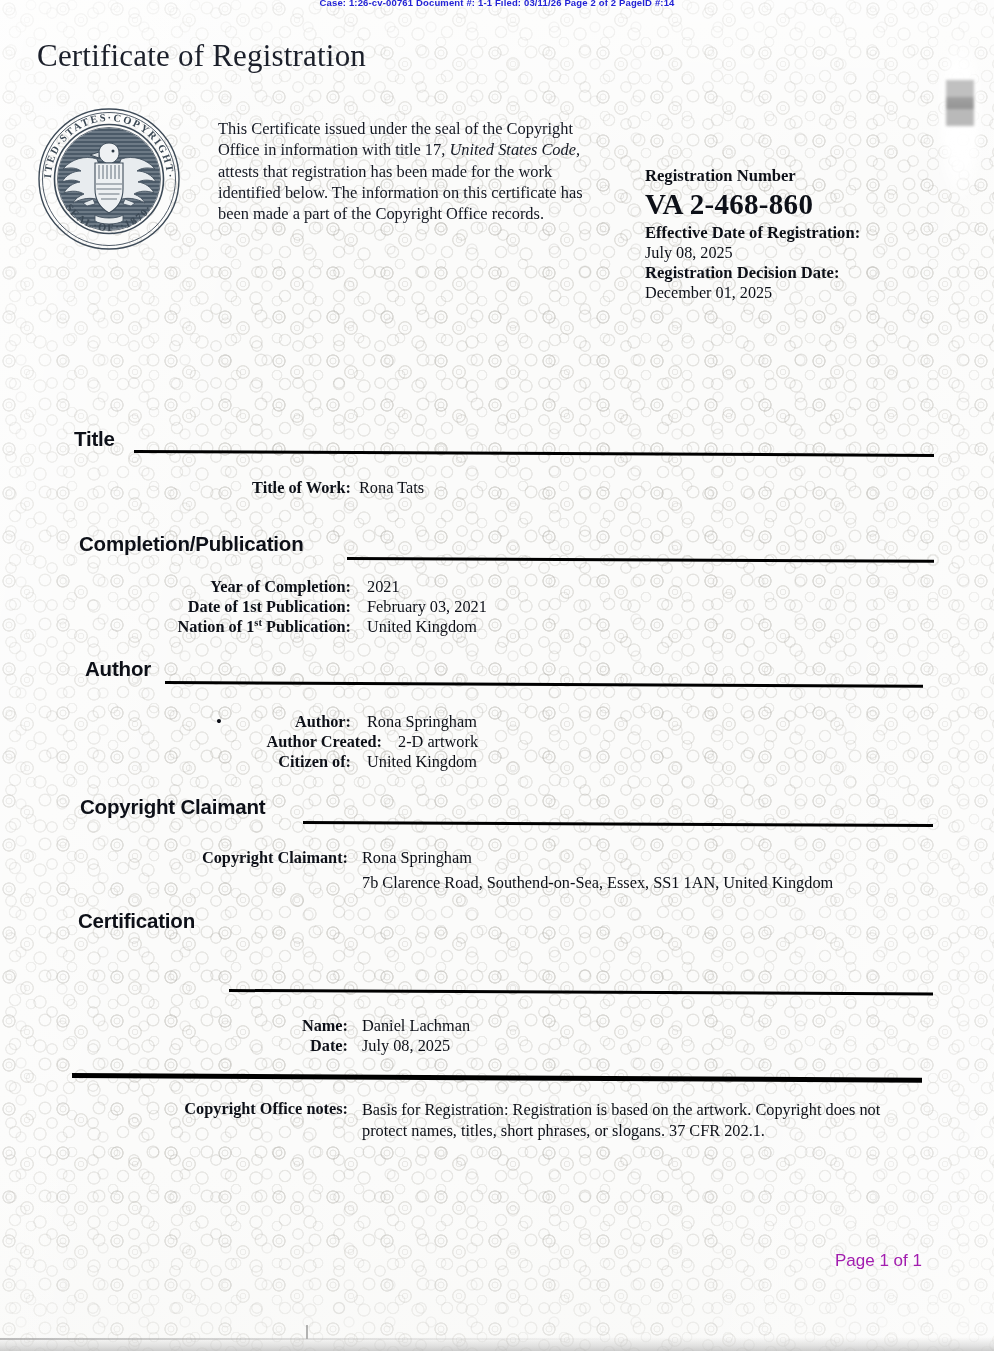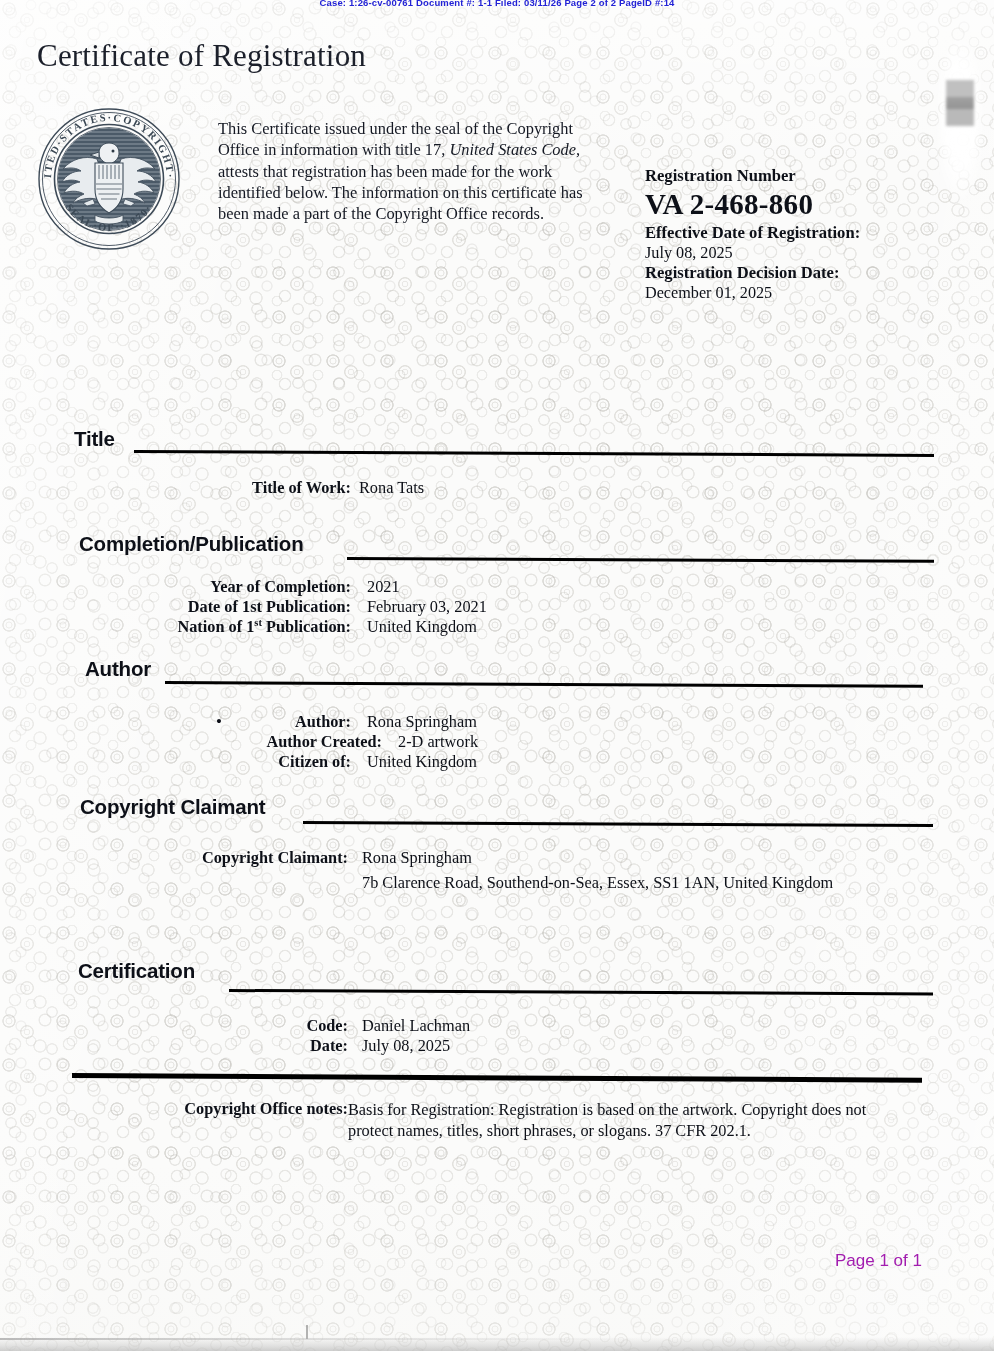--- a/index.html
+++ b/index.html
@@ -447,37 +447,37 @@
     <div class="section-rule" style="left:303px; top:821px; width:630px; transform: rotate(0.28deg);"></div>
 
     <div class="field-row" style="left:0px; top:848px;">
       <div class="field-label" style="width:348px;">Copyright Claimant:</div>
       <div style="margin-left:14px;">
         <div class="field-value">Rona Springham</div>
         <div class="field-value" style="margin-top:5px;">7b Clarence Road, Southend-on-Sea, Essex, SS1 1AN, United Kingdom</div>
       </div>
     </div>
 
-    <div class="section-head" style="left:78px; top:959px;">Certification</div>
+    <div class="section-head" style="left:78px; top:909px;">Certification</div>
     <div class="section-rule" style="left:229px; top:989px; width:704px; transform: rotate(0.28deg);"></div>
 
     <div class="field-row" style="left:0px; top:1016px;">
-      <div class="field-label" style="width:348px;">Code:</div>
+      <div class="field-label" style="width:348px;">Name:</div>
       <div class="field-value" style="margin-left:14px;">Daniel Lachman</div>
     </div>
     <div class="field-row" style="left:0px; top:1036px;">
       <div class="field-label" style="width:348px;">Date:</div>
       <div class="field-value" style="margin-left:14px;">July 08, 2025</div>
     </div>
 
     <div class="heavy-rule" style="left:72px; top:1073px; width:850px; transform: rotate(0.32deg);"></div>
 
     <div class="field-row" style="left:0px; top:1099px;">
       <div class="field-label" style="width:348px;">Copyright Office notes:</div>
-      <div class="field-value notes-value" style="">Basis for Registration: Registration is based on the artwork. Copyright does not protect names, titles, short phrases, or slogans. 37 CFR 202.1.</div>
+      <div class="field-value notes-value" style="margin-left:14px;">Basis for Registration: Registration is based on the artwork. Copyright does not protect names, titles, short phrases, or slogans. 37 CFR 202.1.</div>
     </div>
 
     <div class="page-number" style="left:835px; top:1251px;">Page 1 of 1</div>
 
   </div>
 
   <div id="scan-band"></div>
   <div id="scan-blob"></div>
   <div id="scan-tick"></div>
   <div id="scan-bottom-rule"></div>

